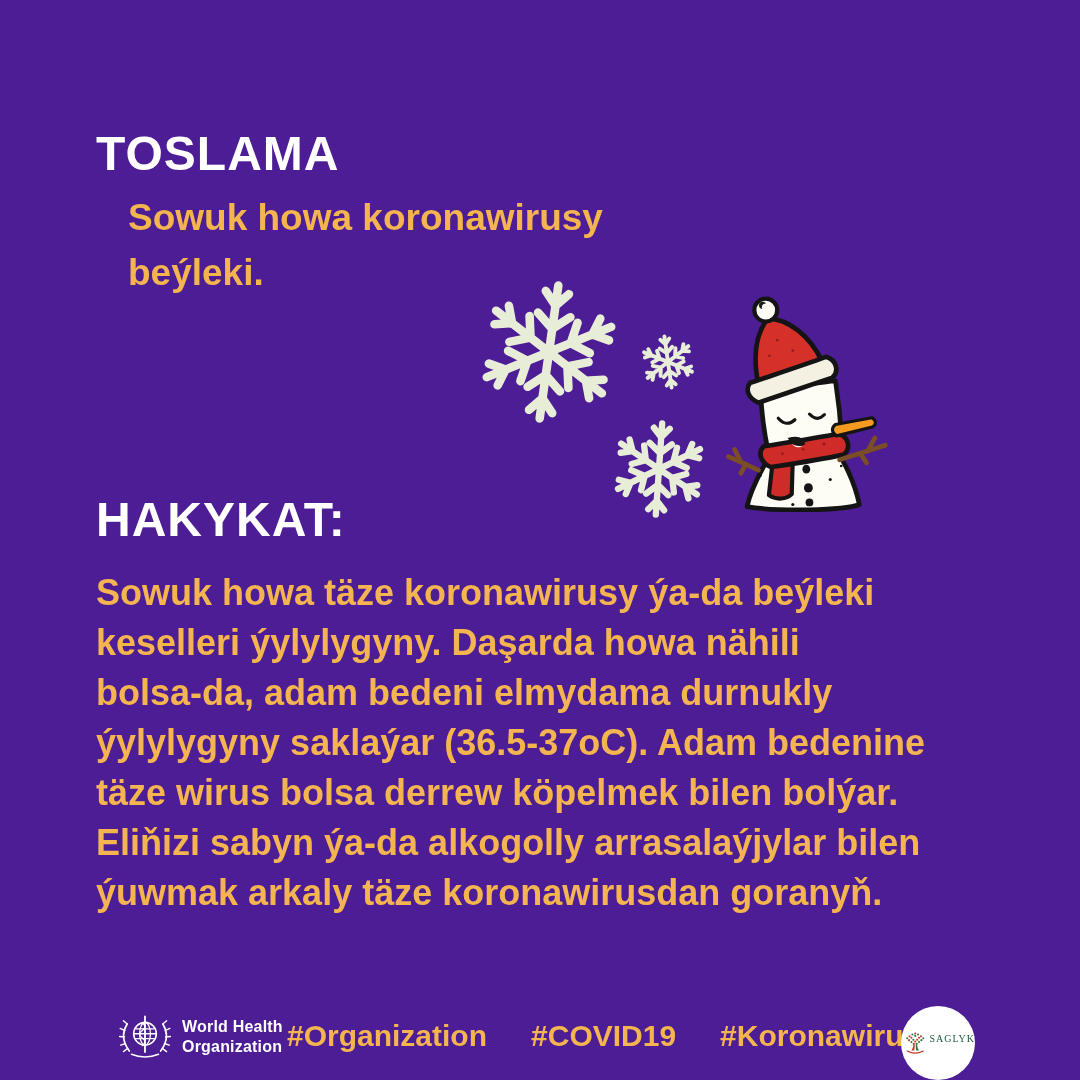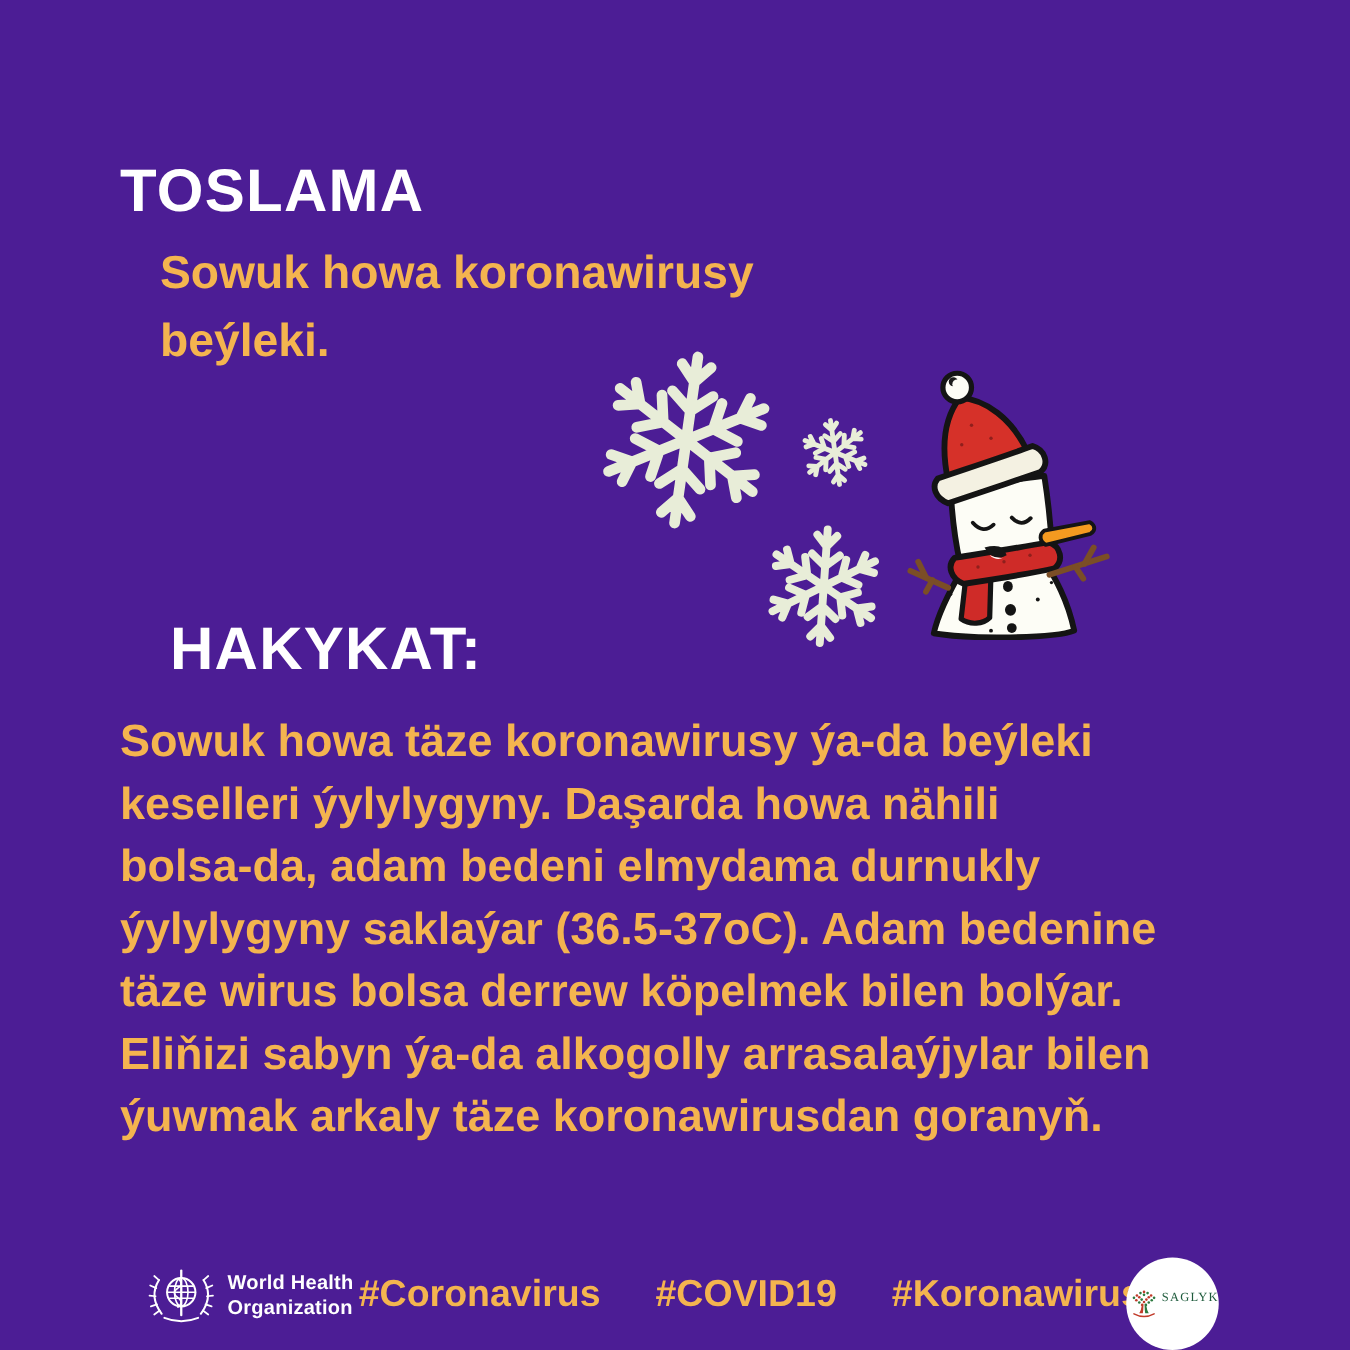--- a/index.html
+++ b/index.html
@@ -6,21 +6,21 @@
   .canvas{
     position:relative;width:1080px;height:1080px;overflow:hidden;
     background:#4c1d95;
     font-family:"Liberation Sans",sans-serif;
   }
   .heading{
     position:absolute;left:96px;color:#ffffff;font-weight:700;
     font-size:48px;line-height:52px;letter-spacing:1px;
   }
   .heading-myth{top:128px;}
-  .heading-fact{top:494px;margin-left:40px;}
+  .heading-fact{top:494px;}
   .myth-sub{
     position:absolute;left:96px;top:190px;color:#f4b44f;
     font-weight:700;font-size:37px;line-height:55px;white-space:nowrap;margin-left:32px;
   }
   .fact-body{
     position:absolute;left:96px;top:568px;color:#f4b44f;
     font-weight:700;font-size:36px;line-height:50px;white-space:nowrap;
   }
   .flake{position:absolute;}
   .flake-big{left:462px;top:274px;width:174px;height:156px;}
@@ -167,21 +167,21 @@
         <path d="M25,82 Q50,92 75,82" stroke-width="3"></path>
       </g>
     </svg>
     <div class="who-text">
       <div>World Health</div>
       <div>Organization</div>
     </div>
   </div>
 
   <div class="hashtags">
-    <span>#Coronavirus</span>
+    <span>#Organization</span>
     <span>#COVID19</span>
     <span>#Koronawirus</span>
   </div>
 
   <div class="saglyk-badge">
     <svg viewBox="0 0 60 52" width="60" height="52">
       <g>
         <circle cx="30" cy="6" r="2.2" fill="#c13b2a"></circle>
         <circle cx="24" cy="8" r="2.2" fill="#2c7a3f"></circle>
         <circle cx="36" cy="8" r="2.2" fill="#2c7a3f"></circle>

